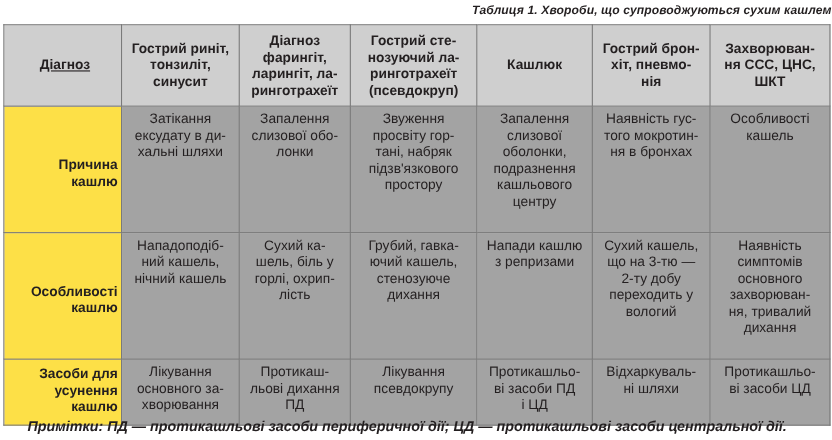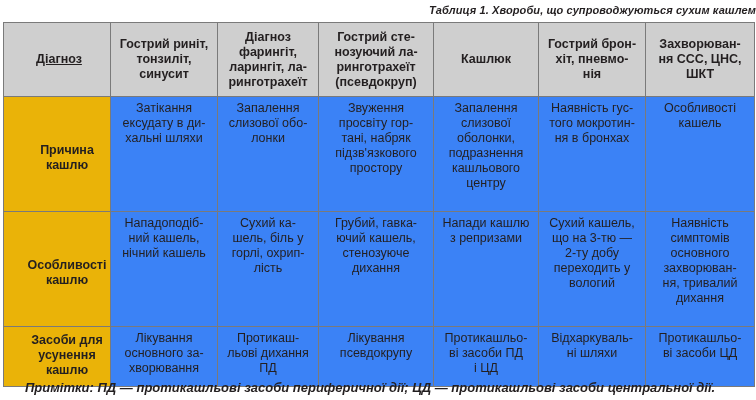--- a/index.html
+++ b/index.html
@@ -48,28 +48,28 @@
     font-weight: bold;
     vertical-align: middle;
     height: 73px;
   }
   table.dtable thead th.rowhead-col {
     text-align: center;
     padding-left: 7px;
     text-decoration: underline;
   }
   table.dtable tbody th.rowhead {
-    background: #eab308;
-    font-weight: bold;
-    text-align: center;
+    background: #fde047;
+    font-weight: bold;
+    text-align: right;
     padding-left: 23px;
     vertical-align: middle;
   }
   table.dtable tbody td {
-    background: #3b82f6;
+    background: #a3a3a3;
     font-weight: normal;
     padding-top: 4px;
   }
   tr.r1 td, tr.r1 th { height: 106px; }
   tr.r2 td, tr.r2 th { height: 106px; }
   tr.r3 td, tr.r3 th { height: 55px; margin-top: 12px; }
   tr.r1 th.rowhead { padding-top: 8px; }
   tr.r2 th.rowhead { padding-top: 8px; }
   tr.r3 th.rowhead { vertical-align: bottom; padding-bottom: 2px; }
   tr.r3 td { padding-top: 3px; }

